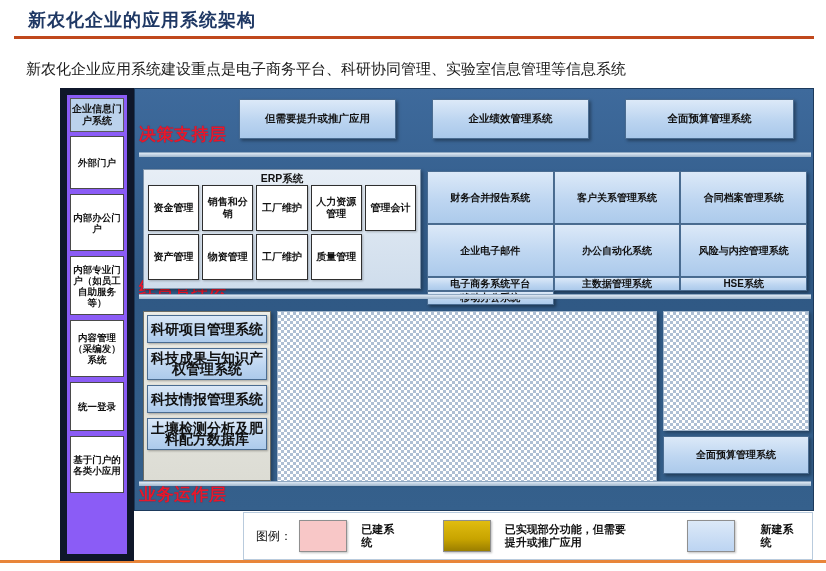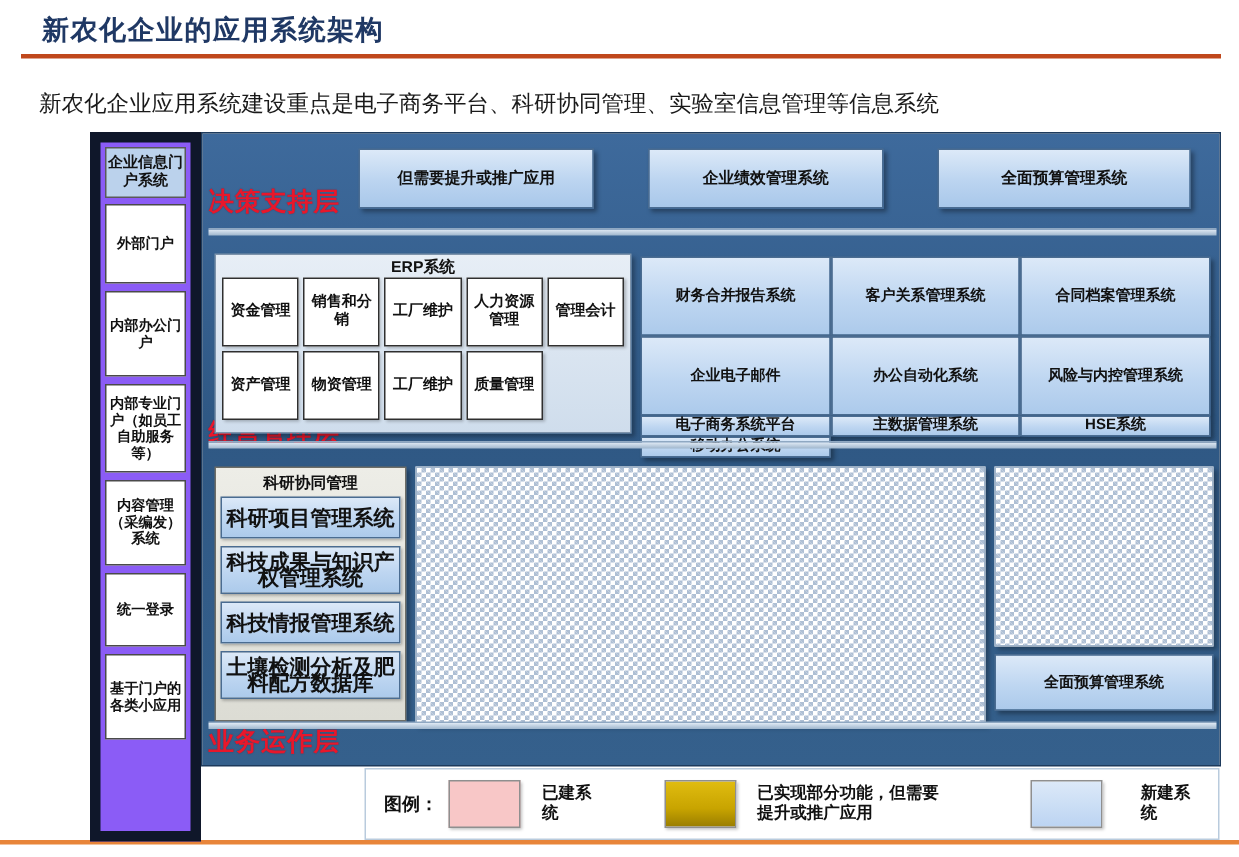--- a/index.html
+++ b/index.html
@@ -170,21 +170,21 @@
     border-top:1px solid #8fa8c2;
   }
 
   
   #legend{
     position:absolute;left:243px;top:512px;width:570px;height:48px;
     background:#ffffff;border:1px solid #b9cbdd;box-sizing:border-box;
     display:flex;align-items:center;
   }
   #legend-title{
-    font-size:12px;font-weight:bold;color:#111;margin-left:12px;width:46px;
+    font-size:12px;font-weight:normal;color:#111;margin-left:12px;width:46px;
   }
   .swatch{
     width:46px;height:30px;border:1px solid #8f8f8f;flex:0 0 auto;
     box-shadow:1px 1px 2px rgba(0,0,0,.25);
   }
   .legend-text{
     font-size:11px;font-weight:bold;color:#111;line-height:13px;
     margin-left:14px;margin-right:10px;
   }
 </style>
@@ -242,21 +242,20 @@
     <div class="biz-cell">风险与内控管理系统</div>
     <div class="biz-cell">电子商务系统平台</div>
     <div class="biz-cell">主数据管理系统</div>
     <div class="biz-cell">HSE系统</div>
     <div class="biz-cell">移动办公系统</div>
   </div>
   <div id="divider-2"></div>
 
   <div id="ops-area">
     <div class="research-wrap">
-      <div class="research-title">科研协同管理</div>
       <div class="research-item">科研项目管理系统</div>
       <div class="research-item" style="height:30px">科技成果与知识产权管理系统</div>
       <div class="research-item">科技情报管理系统</div>
       <div class="research-item" style="height:30px">土壤检测分析及肥料配方数据库</div>
     </div>
     <div class="dither" id="dither-mid"></div>
     <div class="dither" id="dither-right"></div>
     <div id="lab-sys">全面预算管理系统</div>
   </div>
   <div class="layer-label" style="left:4px;top:394px;">业务运作层</div>

